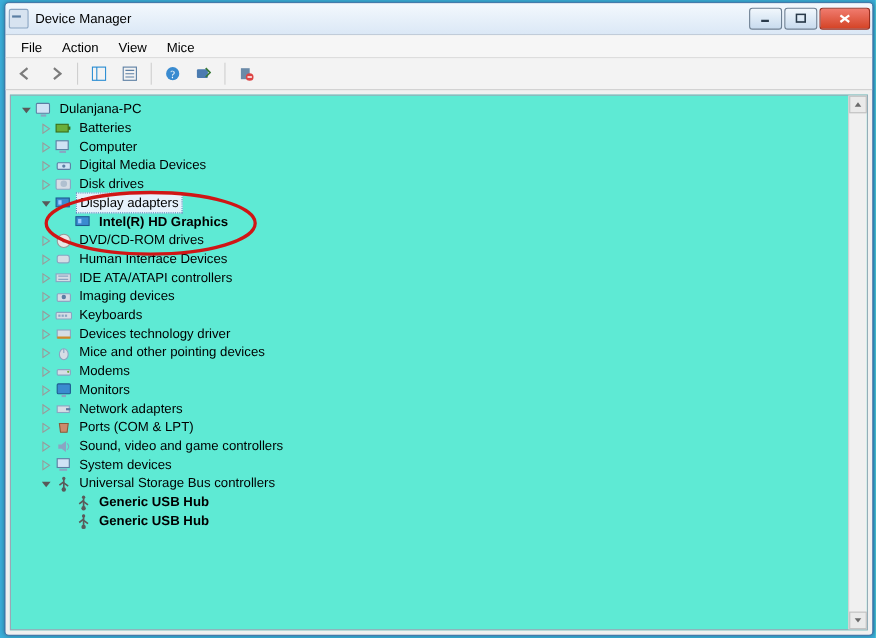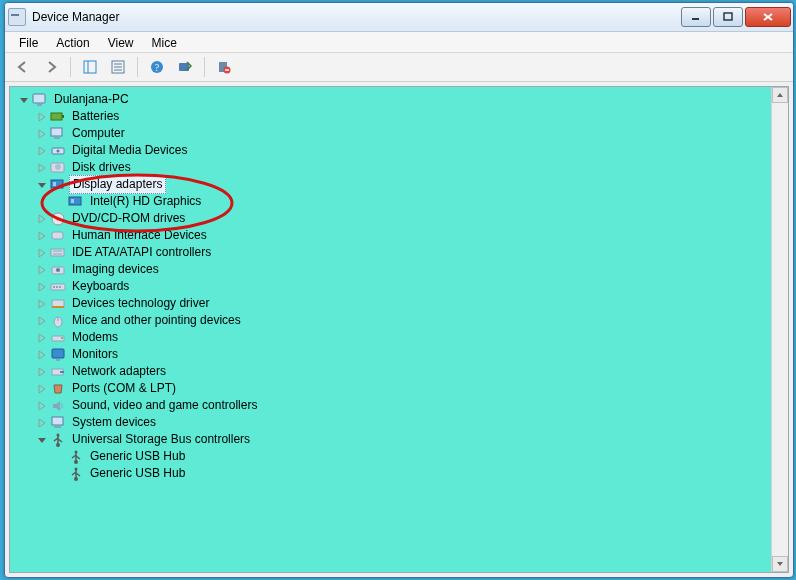--- a/index.html
+++ b/index.html
@@ -20,21 +20,21 @@
   .client{flex:1;margin:4px;border:1px solid #9aa7b5;background:#5eead4;position:relative;}
   .tree-scroll{position:absolute;left:0;right:16px;top:0;bottom:0;overflow:hidden;}
   .vscroll{position:absolute;right:0;top:0;bottom:0;width:16px;background:#f0f0f0;border-left:1px solid #d0d0d0;}
   .vscroll .arrow{position:absolute;left:0;width:16px;height:16px;background:#eaeaea;border:1px solid #bfbfbf;box-sizing:border-box;display:flex;align-items:center;justify-content:center;}
   .vscroll .arrow.top{top:0;}
   .vscroll .arrow.bottom{bottom:0;}
   .tree{padding:4px 2px;}
   .row{display:flex;align-items:center;height:17px;line-height:17px;white-space:nowrap;}
   .indent0{padding-left:6px;}
   .indent1{padding-left:24px;align-items:center;}
-  .indent2{padding-left:42px;}
+  .indent2{padding-left:42px;font-weight:bold;}
   .tw{width:12px;height:12px;margin-right:2px;display:flex;align-items:center;justify-content:center;}
   .tw svg{display:block;}
   .twspace{width:14px;}
   .icon{width:16px;height:16px;margin-right:4px;display:flex;align-items:center;justify-content:center;}
   .label{padding:0 2px;}
   .label.selected{border:1px dotted #5a8bbd;background:#e6f1fb;padding:0 3px;margin-left:-1px;}
   .annot{position:absolute;pointer-events:none;}
   .annot svg{overflow:visible;}
 </style>
 </head>

